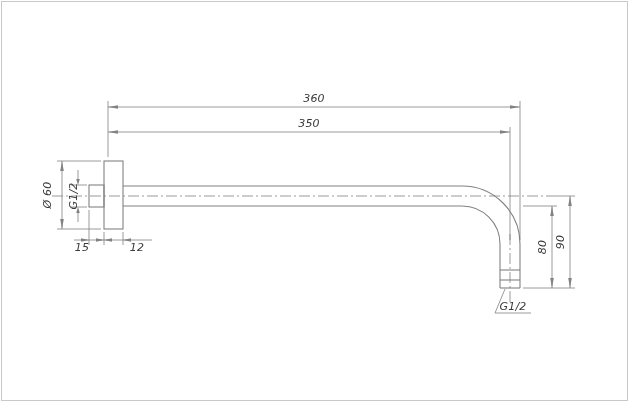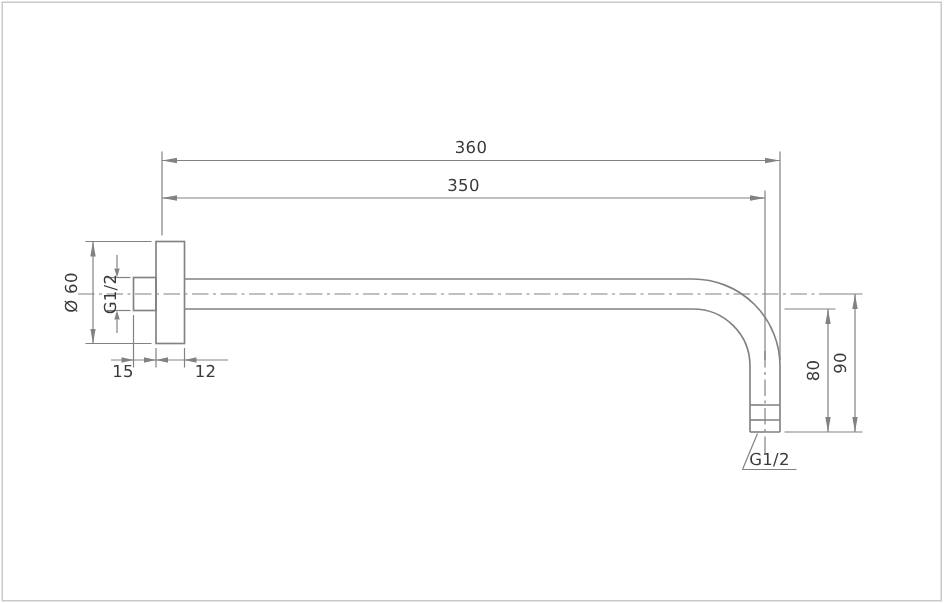--- a/index.html
+++ b/index.html
@@ -7,20 +7,21 @@
     padding: 0;
     background: #ffffff;
     font-family: "DejaVu Sans", "Liberation Sans", sans-serif;
   }
   .sheet {
     position: relative;
     width: 629px;
     height: 402px;
     background: #ffffff;
     overflow: hidden;
+    font-style: italic;
   }
   svg text {
     font-family: "DejaVu Sans", "Liberation Sans", sans-serif;
     font-size: 11px;
     letter-spacing: 0.2px;
   }
   .cl { stroke-dasharray: 11 3 2 3; stroke-width: 0.8; }
   .thin { stroke-width: 0.8; }
   .part { stroke-width: 1.1; }
 </style>

